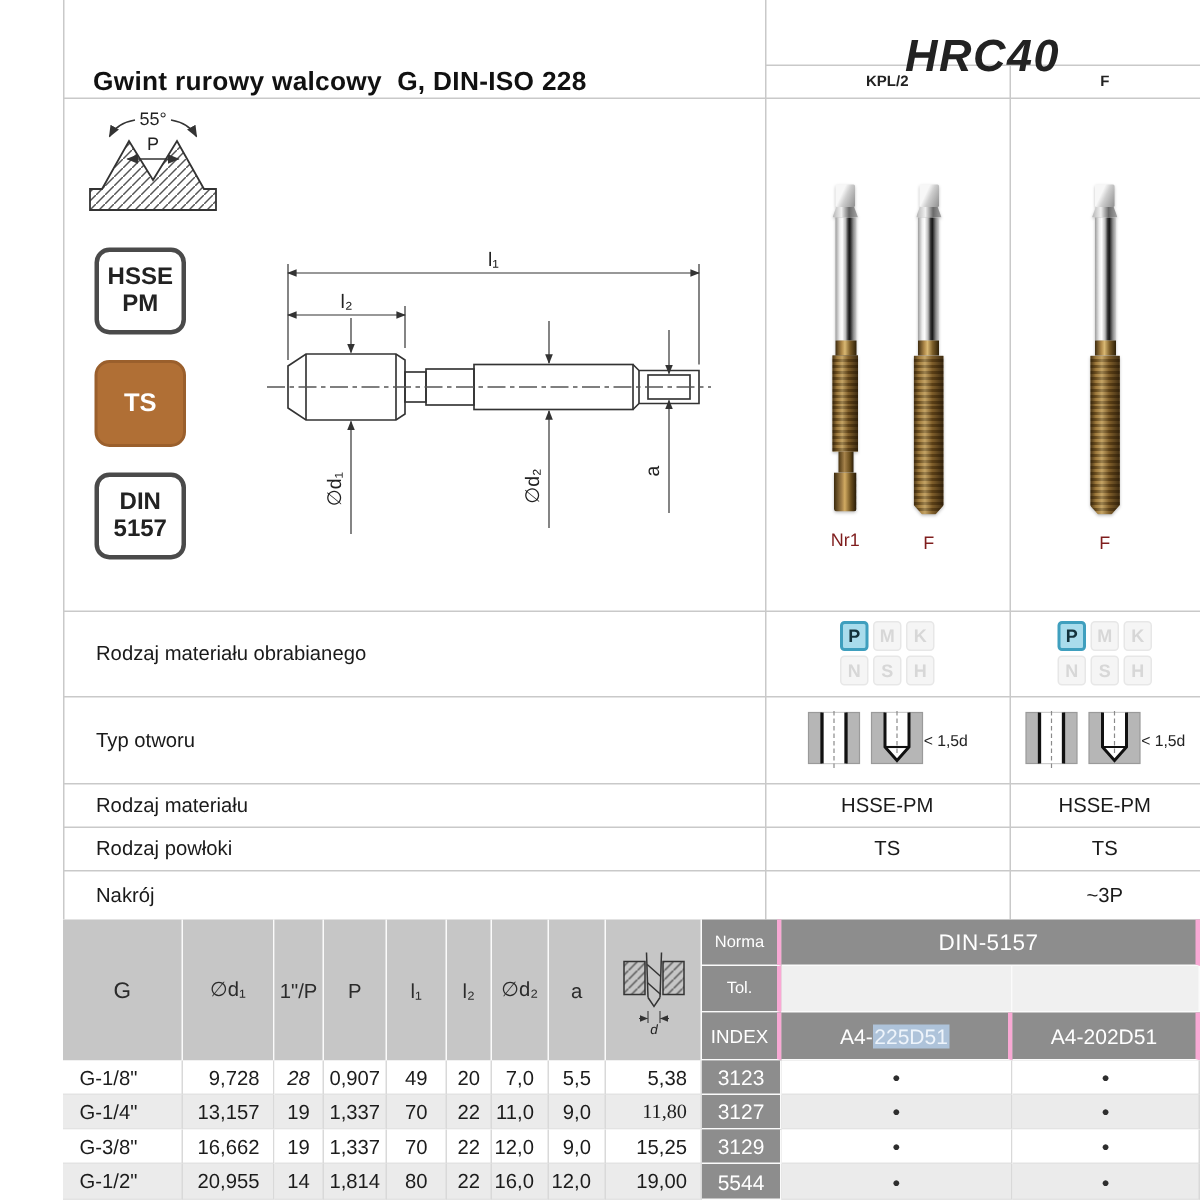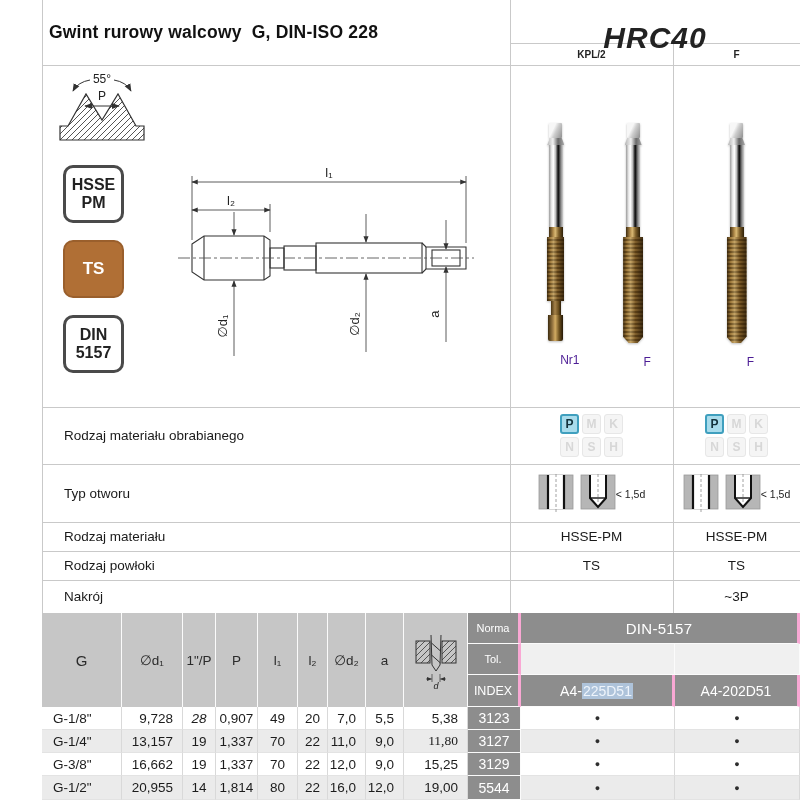--- a/index.html
+++ b/index.html
@@ -5,22 +5,22 @@
   * { margin:0; padding:0; box-sizing:border-box; }
   html,body { background:#fff; }
   .page {
     position:relative; width:800px; height:800px; background:#fff; overflow:hidden;
     font-family:"Liberation Sans","DejaVu Sans",sans-serif; color:#1a1a1a;
   }
   .vline, .hline { position:absolute; background:#c9c9c9; }
   .vline { width:1px; } .hline { height:1px; }
 
   
-  .title-block { position:absolute; left:27px; top:0; width:468px; height:65px;
-    display:flex; align-items:center; padding-left:22px; }
+  .title-block { position:absolute; left:40px; top:0; width:468px; height:65px;
+    display:flex; align-items:flex-end; padding-left:22px; }
   .title { font-size:17.5px; font-weight:bold; letter-spacing:.2px; color:#111; white-space:pre; }
   .brand-block { position:absolute; left:510px; top:0; width:290px; height:43px;
     display:flex; align-items:center; justify-content:center; }
   .brand { font-size:30px; font-weight:bold; font-style:italic; letter-spacing:1px; color:#222;margin-top:32px; }
   .colhead { position:absolute; top:43px; height:22px; display:flex; align-items:center;
     justify-content:center; font-size:10px; font-weight:bold; color:#222; }
   .colhead-kpl { left:510px; width:163px; } .colhead-f { left:673px; width:127px; }
 
   
   .badge { position:absolute; left:63px; width:61px; height:58px; background:#fff;
@@ -50,21 +50,21 @@
     background:
       linear-gradient(90deg, rgba(43,28,8,.75) 0%, rgba(150,110,50,.2) 18%, rgba(255,228,165,.38) 38%, rgba(90,60,20,.45) 62%, rgba(35,22,6,.8) 100%),
       repeating-linear-gradient(180deg,#a07c3e 0 2px,#5e4419 2px 4px); }
   .t-th-f { width:20px; height:106px; clip-path:polygon(0 0,100% 0,100% 94%,72% 100%,28% 100%,0 94%); }
   .t-th-n { width:17px; height:64px; }
   .t-neck { width:10px; height:14px;
     background:linear-gradient(90deg,#4a3512,#a5824a 40%,#6b4f1e 75%,#2c1e08); }
   .t-tip { width:15px; height:26px; border-radius:0 0 2px 2px;
     background:linear-gradient(90deg,#3c2b0e,#a5824a 35%,#d2ab62 48%,#6b4f1e 75%,#241806),
       repeating-linear-gradient(180deg,rgba(0,0,0,.25) 0 2px,rgba(255,255,255,.06) 2px 4px); }
-  .tap-label { margin-top:12px; font-size:12px; color:#4c1d95;margin-left:28px; }
+  .tap-label { margin-top:12px; font-size:12px; color:#7f1d1d; }
 
   
   .srow { position:absolute; left:42px; width:758px; display:flex; align-items:center; }
   .srow-label { padding-left:22px; font-size:13.5px; color:#1a1a1a; }
   .val-kpl, .val-f { position:absolute; top:0; height:100%; display:flex;
     align-items:center; justify-content:center; font-size:13.5px; }
   .val-kpl { left:468px; width:163px; } .val-f { left:631px; width:127px; }
 
   .mat-grid { display:grid; grid-template-columns:repeat(3,19px); grid-auto-rows:20px; gap:3px; }
   .mg { display:flex; align-items:center; justify-content:center; font-size:12px; font-weight:bold;

